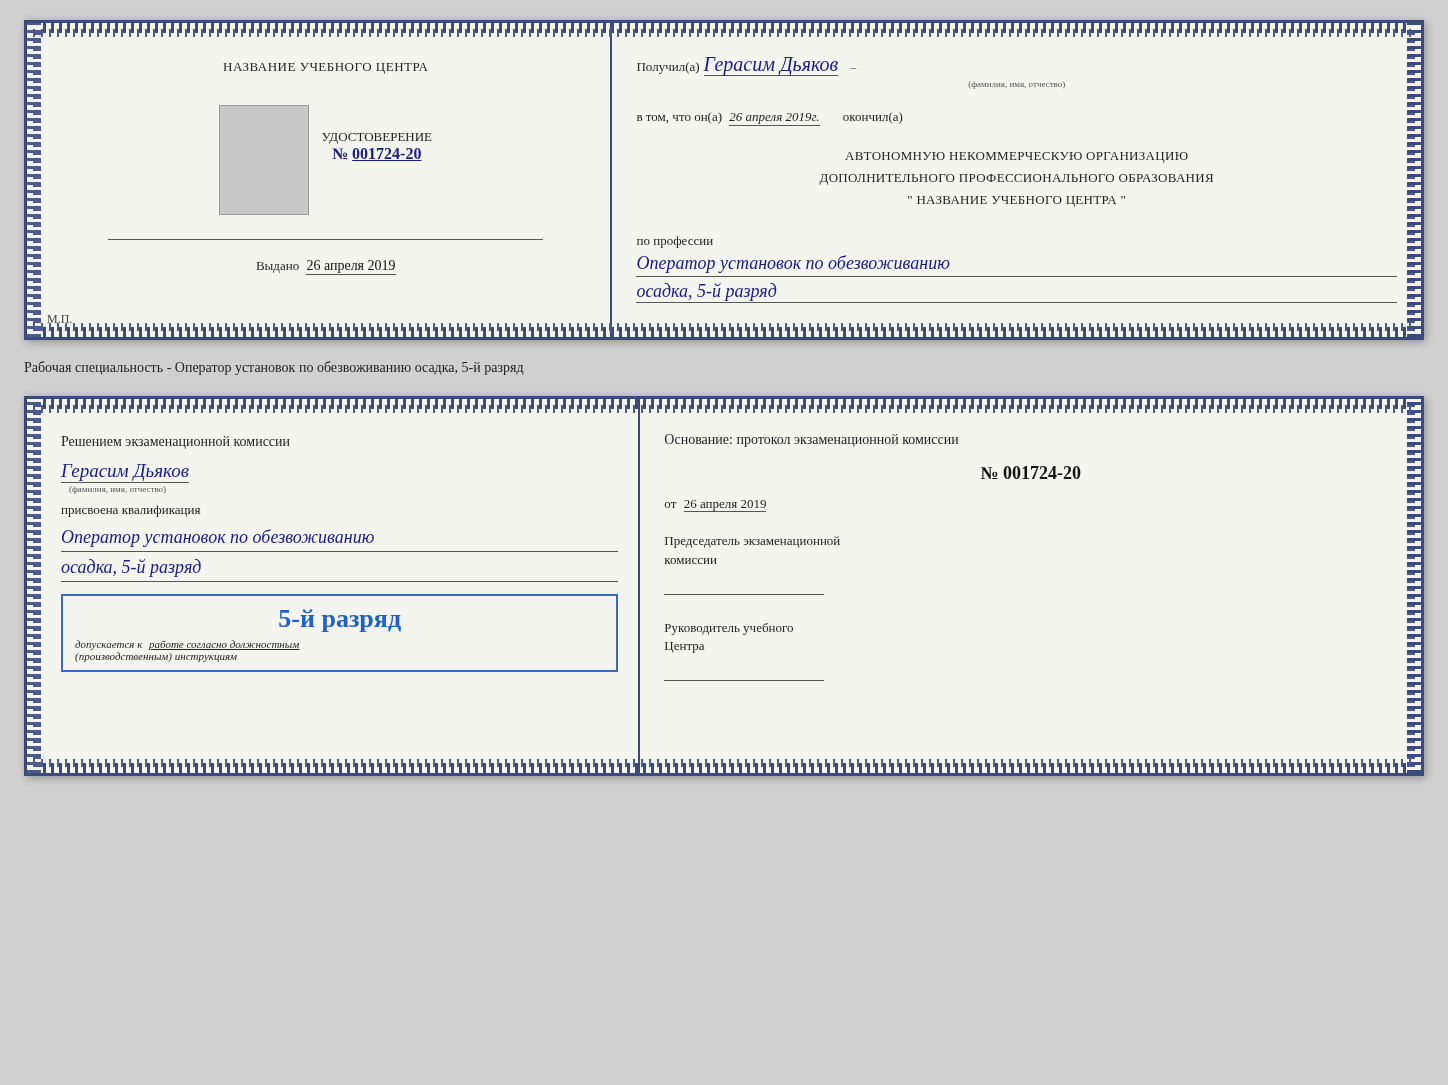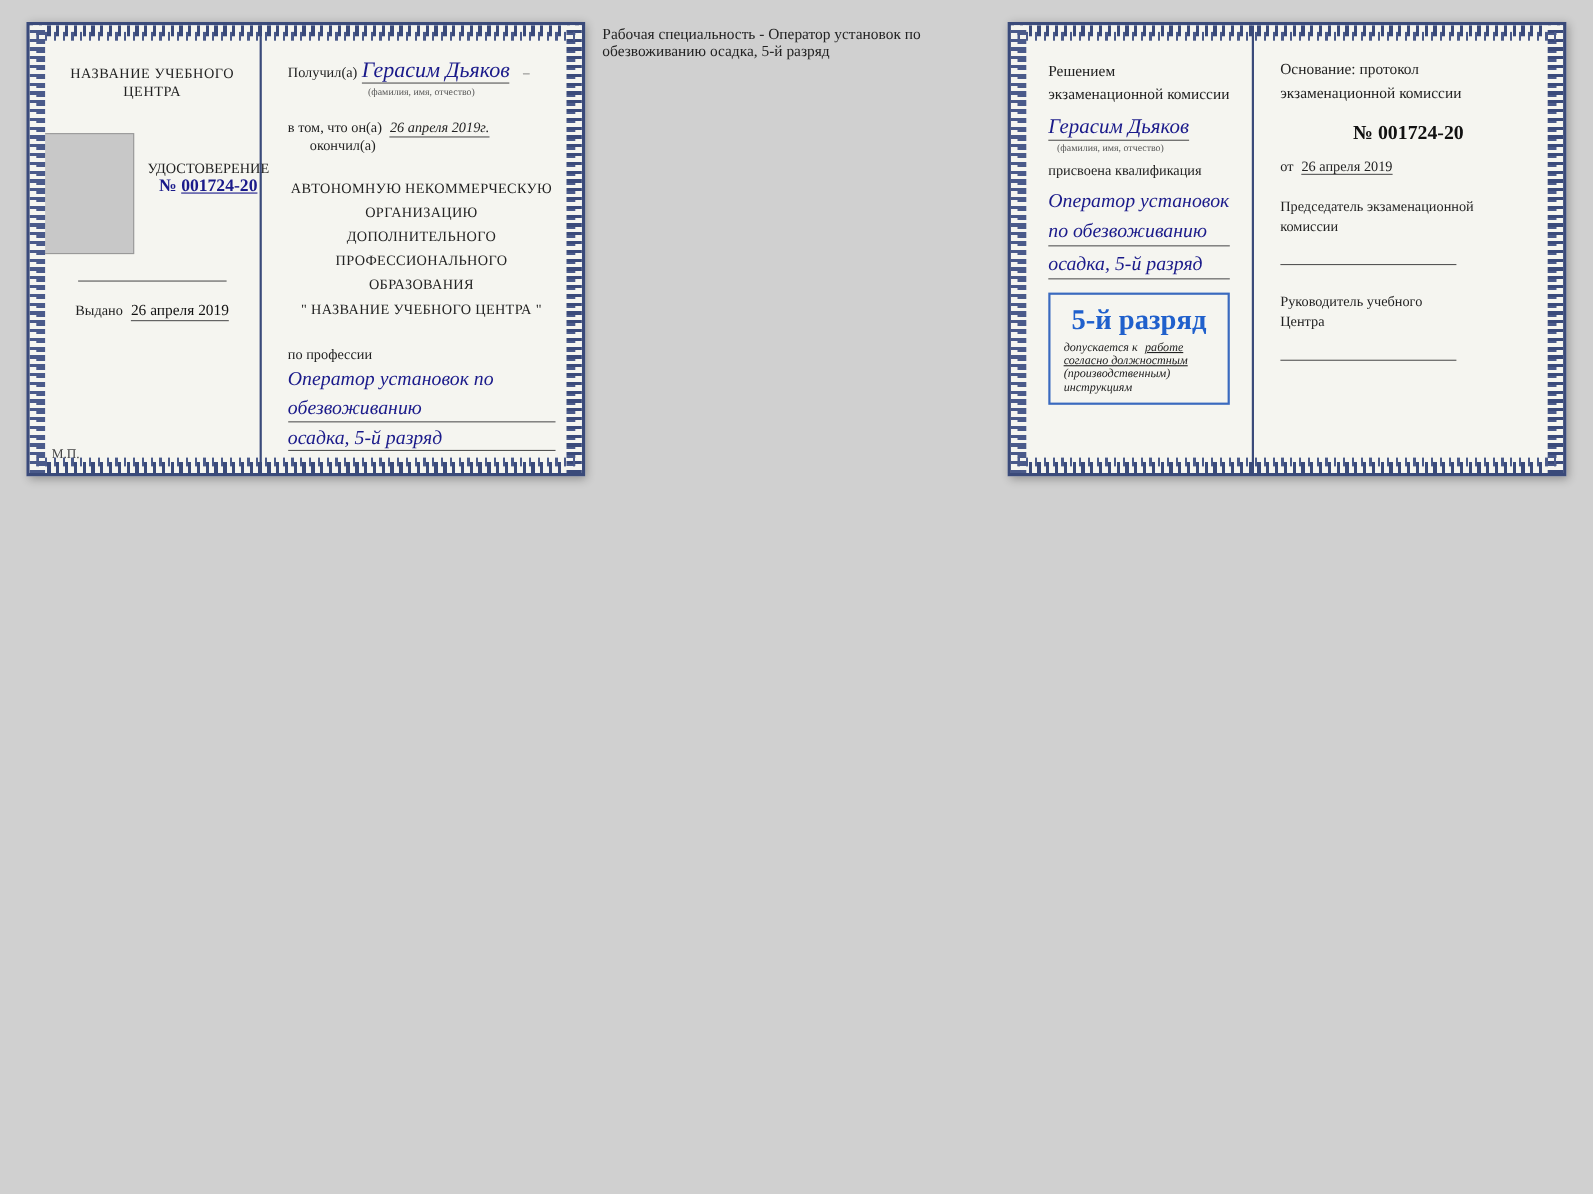--- a/index.html
+++ b/index.html
@@ -6,21 +6,21 @@
     body {
       background: #d0d0d0;
       font-family: 'Times New Roman', Times, serif;
       padding: 20px;
       min-height: 1085px;
       width: 1448px;
     }
 
     .page-container {
       display: flex;
-      flex-direction: row;
+      flex-direction: column;
       gap: 16px;
       max-width: 1400px;
       margin: 0 auto;
     }
 
     
     .cert-card {
       display: flex;
       border: 3px solid #3a4a7a;
       background: #f5f5f0;

